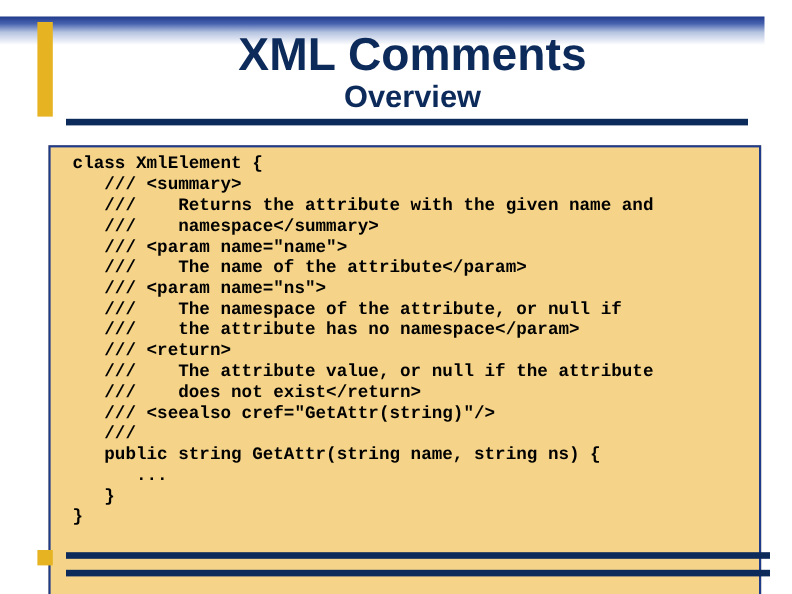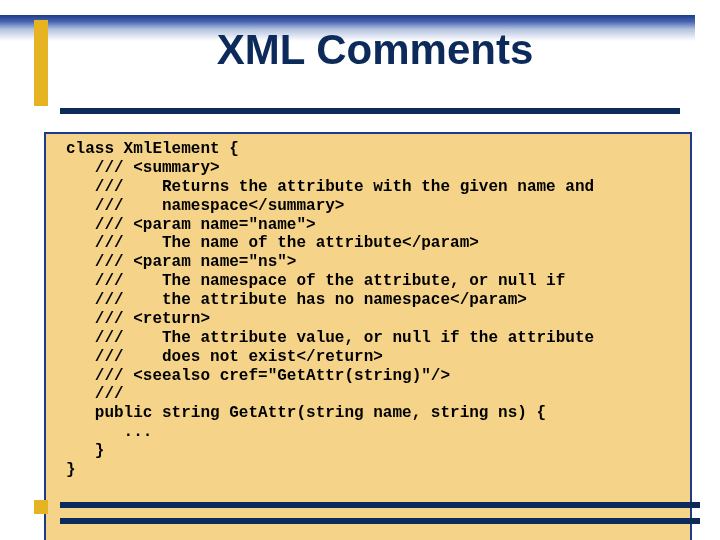--- a/index.html
+++ b/index.html
@@ -76,20 +76,21 @@
 <body>
 
 <div class="slide">
 
   <div class="gradient-line grad1"></div>
 
   <div class="gold-bar b1"></div>
 
   <div class="title-wrap">
     <div class="title">XML Comments</div>
+    <div class="subtitle">Overview</div>
   </div>
 
   <div class="hr-dark hr1"></div>
 
   <div class="code-box"><span>class XmlElement {</span>
 <span>   /// &lt;summary&gt;</span>
 <span>   ///    Returns the attribute with the given name and</span>
 <span>   ///    namespace&lt;/summary&gt;</span>
 <span>   /// &lt;param name="name"&gt;</span>
 <span>   ///    The name of the attribute&lt;/param&gt;</span>

